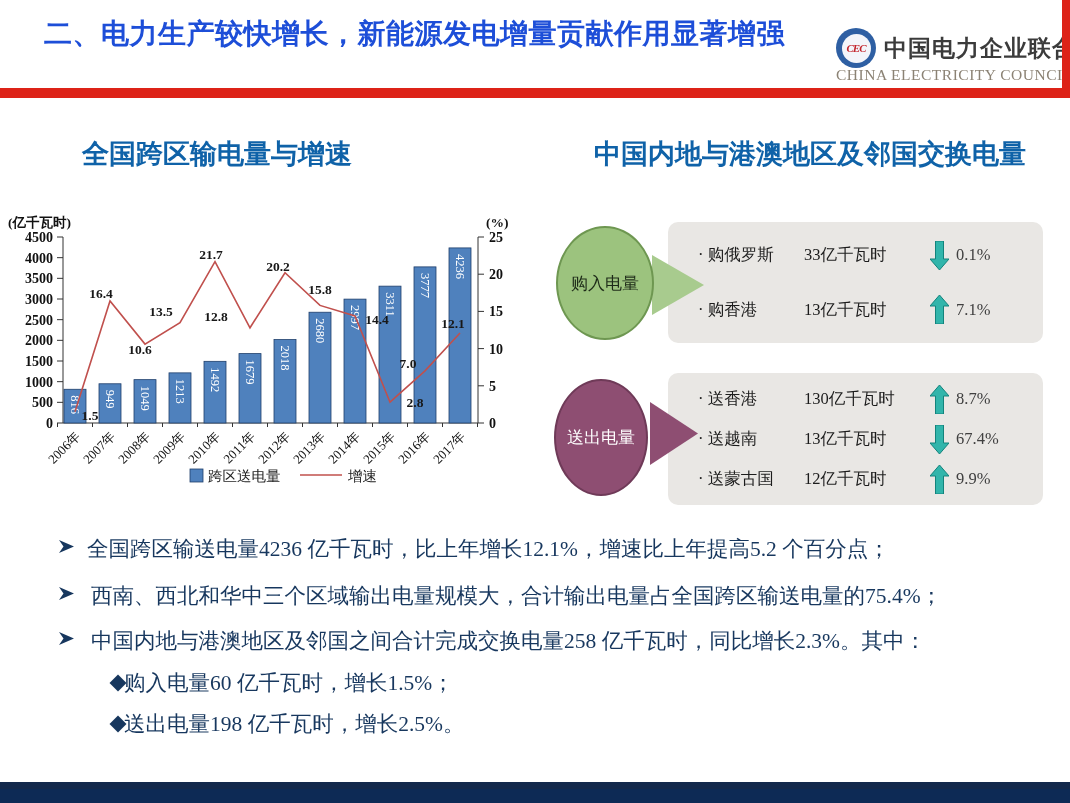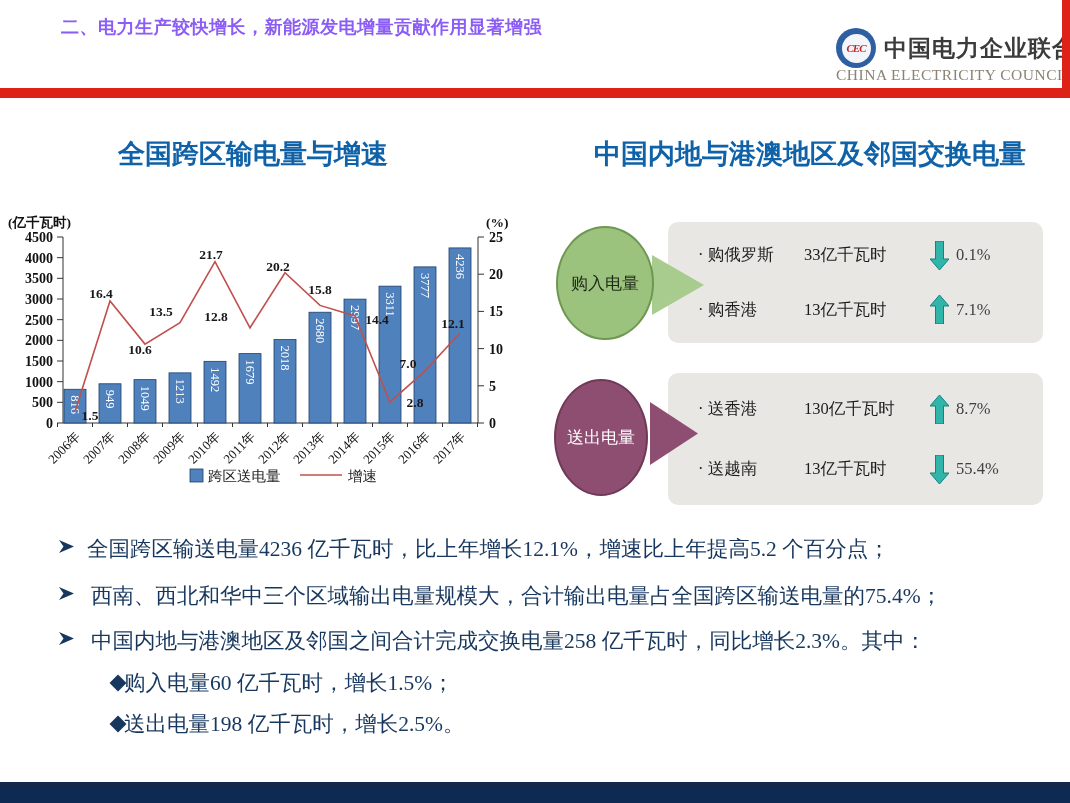--- a/index.html
+++ b/index.html
@@ -1,32 +1,32 @@
 <!DOCTYPE html>
 <html><head>
 <meta charset="utf-8">
 <style>
   *{margin:0;padding:0;box-sizing:border-box;}
   html,body{width:1070px;height:803px;}
   body{position:relative;overflow:hidden;background:#ffffff;font-family:"Liberation Sans",sans-serif;}
   .abs{position:absolute;}
 
   
-  .main-title{left:44px;top:15px;font-size:18px;font-weight:bold;color:#8b5cf6;letter-spacing:.5px;white-space:nowrap;margin-left:17px;}
+  .main-title{left:44px;top:15px;font-size:28px;font-weight:bold;color:#1d4ed8;letter-spacing:.5px;white-space:nowrap;}
   .red-bar{left:0;top:88px;width:1070px;height:10px;background:#dd2318;}
   .red-strip{left:1062px;top:0;width:8px;height:98px;background:#dd2318;}
   .logo{left:836px;top:26px;width:226px;height:58px;}
   .emblem{position:absolute;left:0;top:2px;width:40px;height:40px;border-radius:50%;background:#2e5fa3;display:flex;align-items:center;justify-content:center;}
   .emblem-inner{width:29px;height:29px;border-radius:50%;background:#f3f5fa;color:#c3242b;font:italic bold 11px "Liberation Serif",serif;display:flex;align-items:center;justify-content:center;letter-spacing:-1px;}
   .org-cn{position:absolute;left:48px;top:7px;font-size:23px;font-weight:bold;color:#3b3b3b;letter-spacing:1px;white-space:nowrap;}
   .org-en{position:absolute;left:0px;top:40px;font-family:"Liberation Serif",serif;font-size:15.5px;color:#8b8274;letter-spacing:.5px;white-space:nowrap;}
 
   
   .sec-title{font-size:27px;font-weight:bold;color:#0f62a8;white-space:nowrap;}
-  .sec-left{left:82px;top:136px;margin-left:36px;}
+  .sec-left{left:82px;top:136px;}
   .sec-right{left:594px;top:136px;}
 
   
   #chart-svg{position:absolute;left:0;top:205px;}
   .ax{font:600 14px "Liberation Serif",serif;fill:#111;}
   .unit{font:600 13.5px "Liberation Serif",serif;fill:#111;}
   .year{font:400 13px "Liberation Serif",serif;fill:#111;}
   .barlabel{font:400 12.5px "Liberation Serif",serif;fill:#ffffff;}
   .ratelabel{font:600 13.5px "Liberation Serif",serif;fill:#181818;}
   .legendtxt{font:14.5px "Liberation Sans",sans-serif;fill:#222;}
@@ -216,21 +216,31 @@
         <div class="xpct">8.7%</div>
       </div>
       <div class="xrow">
         <div class="xlabel">送越南</div>
         <div class="xamount">13亿千瓦时</div>
         <div class="xarrow">
           <svg width="19" height="29" viewBox="0 0 19 29">
             <polygon points="9.5,29 19,18 13.5,18 13.5,0 5.5,0 5.5,18 0,18" fill="#31b5ab" stroke="#13837c" stroke-width="1"></polygon>
           </svg>
         </div>
-        <div class="xpct">55.4%</div>
+        <div class="xpct">67.4%</div>
+      </div>
+      <div class="xrow">
+        <div class="xlabel">送蒙古国</div>
+        <div class="xamount">12亿千瓦时</div>
+        <div class="xarrow">
+          <svg width="19" height="29" viewBox="0 0 19 29">
+            <polygon points="9.5,0 19,11 13.5,11 13.5,29 5.5,29 5.5,11 0,11" fill="#31b5ab" stroke="#13837c" stroke-width="1"></polygon>
+          </svg>
+        </div>
+        <div class="xpct">9.9%</div>
       </div>
     </div>
     <div class="tri" style="position: absolute; left: 650px; top: 402px; width: 48px; height: 63px;"><svg width="48" height="63" viewBox="0 0 48 63">
         <polygon points="0,0 0,63 48,31.5" fill="#8e4e72"></polygon>
       </svg></div>
     <div class="circle" style="position: absolute; left: 554px; top: 379px; width: 94px; height: 117px; background: rgb(142, 78, 114); border: 2px solid rgb(111, 58, 88); color: rgb(255, 255, 255);">送出电量</div>
   </div>
 
 <div id="bullets">
     <div class="bullet l1" style="top: 534px; left: 58px; gap: 12px;">

